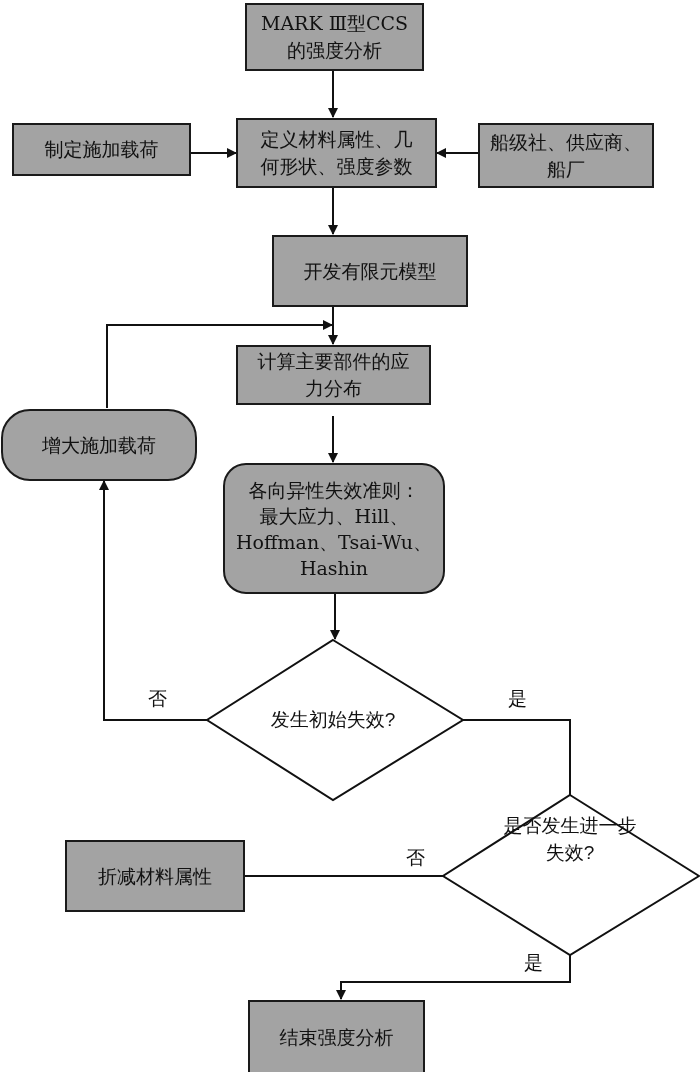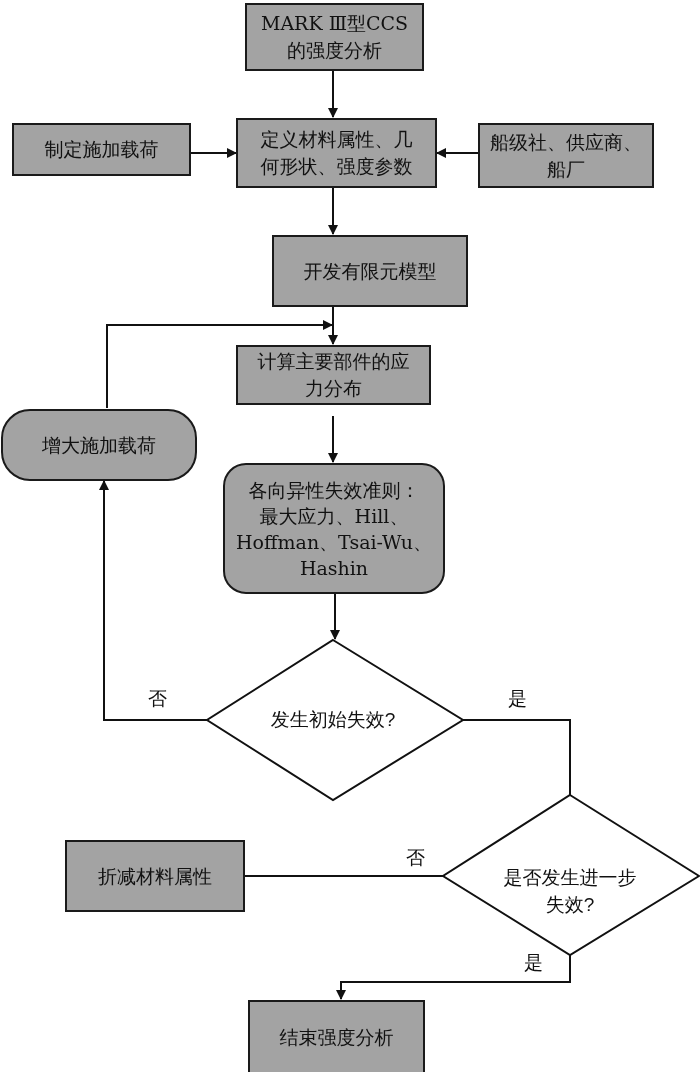--- a/index.html
+++ b/index.html
@@ -74,21 +74,21 @@
 
   <div class="box" style="left:223px;top:463px;width:222px;height:131px;white-space:pre-line;line-height:26px;border-radius:23px;">各向异性失效准则：
 最大应力、Hill、
 Hoffman、Tsai-Wu、
 Hashin</div>
 
   <div class="txt" style="left:220px;top:706px;width:226px;">发生初始失效?</div>
   <div class="lbl" style="left:148px;top:686px;">否</div>
   <div class="lbl" style="left:508px;top:686px;">是</div>
 
-  <div class="txt" style="left:470px;top:864px;width:200px;white-space:pre-line;">是否发生进一步
+  <div class="txt" style="left:470px;top:812px;width:200px;white-space:pre-line;">是否发生进一步
 失效?</div>
   <div class="lbl" style="left:406px;top:845px;">否</div>
   <div class="lbl" style="left:524px;top:950px;">是</div>
 
   <div class="box" style="left:17px;top:840px;width:180px;height:72px;margin-left:48px;">折减材料属性</div>
 
   <div class="box" style="left:248px;top:1000px;width:177px;height:74px;">结束强度分析</div>
 </div>
 
 </body></html>

